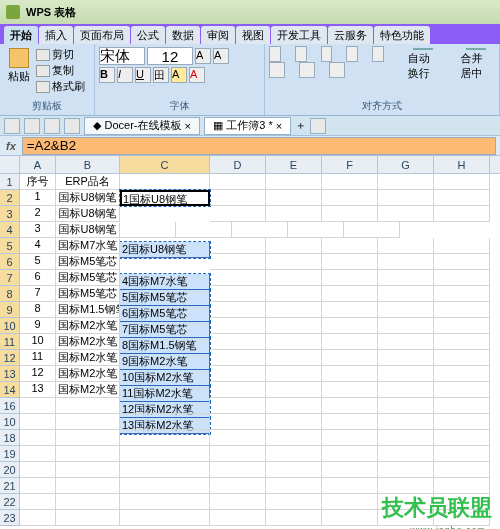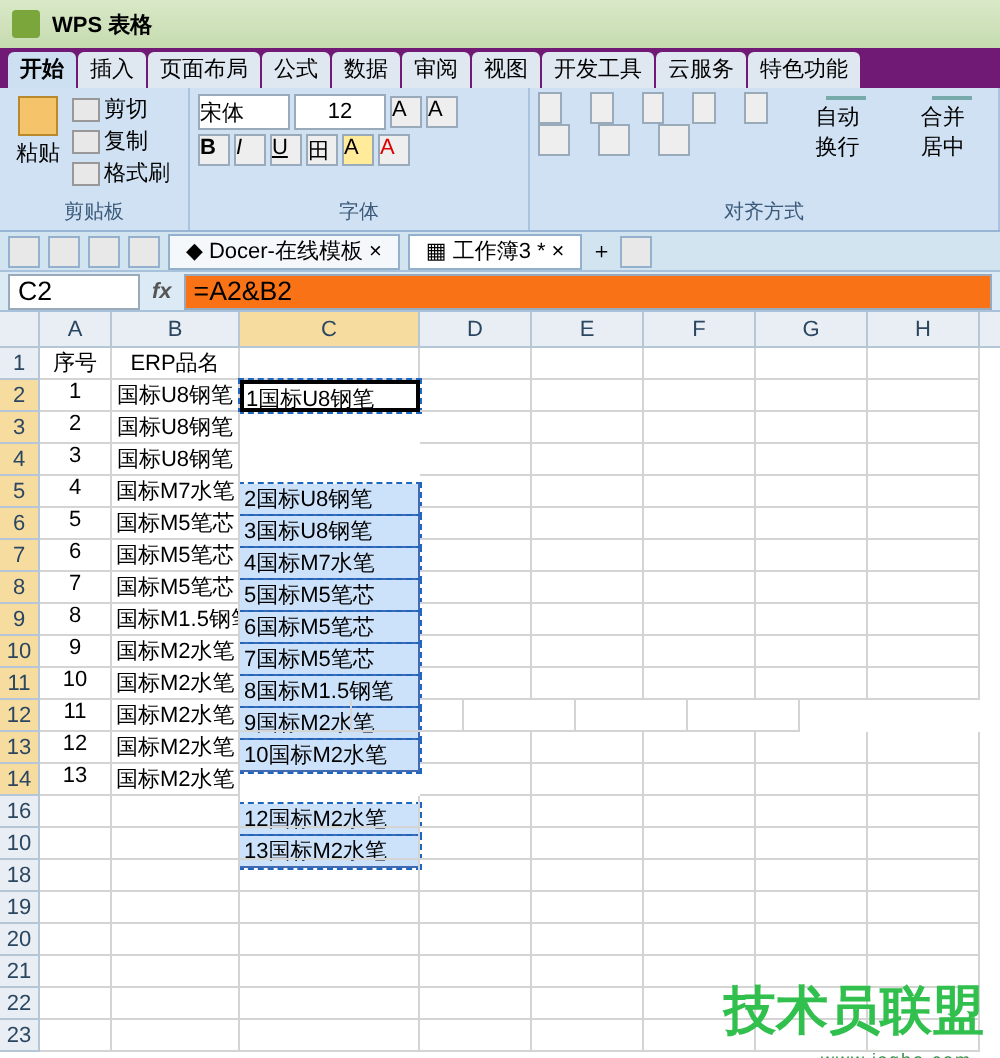--- a/index.html
+++ b/index.html
@@ -4,70 +4,70 @@
 <style>
 * { margin:0; padding:0; box-sizing:border-box; font-family:"Microsoft YaHei","Segoe UI",Arial,sans-serif; }
 body { width:500px; height:529px; overflow:hidden; background:#fff; font-size:11px; }
 
 
 .titlebar { height:22px; background:linear-gradient(#d9e9c8,#c6dbb0); display:flex; align-items:center; padding:12px 6px; }
 .app-icon { width:14px; height:14px; background:#7aa63c; margin-right:6px; border-radius:2px; display:inline-block; }
 .titlebar .name { font-weight:bold; }
 
 
-.tabs { height:20px; background:#701a75; display:flex; align-items:flex-end; padding-left:4px; color:#000; }
+.tabs { height:20px; background:#8b5cf6; display:flex; align-items:flex-end; padding-left:4px; color:#000; }
 .tab { height:18px; padding:0 6px; background:#dfe7f0; font-size:11px; line-height:18px; border-top-left-radius:3px; border-top-right-radius:3px; margin-right:1px; }
 .tab.active { background:#cde0f2; font-weight:bold; }
 
 
 .ribbon { height:72px; background:#cfe1f3; border-bottom:1px solid #98b6d4; display:flex; }
 .group { border-right:1px solid #aac4df; padding:2px 4px; display:flex; flex-direction:column; justify-content:space-between; }
 .group-label { font-size:10px; text-align:center; color:#3b5a7a; }
 .btn-lg { display:flex; flex-direction:column; align-items:center; padding:2px 4px; }
 .btn-lg .ic { width:20px; height:20px; background:#f5c36a; border:1px solid #b98a2c; margin-bottom:1px; }
 .ic.cut{background:#dcdcdc;border-color:#888;} .ic.copy{background:#e8e8c8;border-color:#a8a870;} .ic.fmt{background:#f3e3a1;border-color:#c3a740;}
 .stk { display:flex; align-items:center; gap:2px; margin:1px 0; }
 .stk .mini{width:14px;height:12px;background:#e8e8e8;border:1px solid #999;}
-.font-ctrl input{width:46px;height:18px;font-size:11px;border:1px solid #9ab;}
+.font-ctrl input{width:46px;height:18px;font-size:15px;border:1px solid #9ab;}
 .szbox{width:30px;height:18px;border:1px solid #9ab;text-align:center;}
 .ic-sm{width:16px;height:16px;background:#eee;border:1px solid #9ab;display:inline-block;}
 .g-font .row2{display:flex;gap:2px;margin-top:2px;}
 .align .row{display:flex;gap:14px;}
 
 
 .qat { height:20px; background:#d2e4f0; display:flex; align-items:center; padding:0 4px; gap:4px; border-bottom:1px solid #a9c2db;}
 .qat .qbtn{width:16px;height:16px;background:#e8e8e8;border:1px solid #93b1cc;}
 .qat .filetab{height:18px;padding:0 8px;background:#f5f8fb;border:1px solid #93b1cc;font-size:11px;display:flex;align-items:center;gap:3px;}
 .filetab.active{background:#fff;}
 .filetab .x, .qat .plus{display:inline-block;}
 
 
 .fxbar{height:20px;background:#dbeaf4;border-bottom:1px solid #a9c2db;display:flex;align-items:center;}
 .namebox{width:66px;height:18px;border:1px solid #9ab;background:#fff;padding:0 4px;margin-left:4px;}
 .fx{margin:0 6px;font-style:italic;font-weight:bold;color:#555;text-align:right;}
-.formula{flex:1;height:18px;border:1px solid #9ab;background:#f97316;padding:0 4px;margin-right:4px;}
+.formula{flex:1;height:18px;border:1px solid #9ab;background:#fdba74;padding:0 4px;margin-right:4px;}
 
 
 .grid{position:relative;overflow:hidden;}
 .cols{display:flex;height:18px;background:#e8eef4;border-bottom:1px solid #b5c7d6;}
 .rowhdr,.colhdr{background:#e8eef4;border-right:1px solid #b5c7d6;border-bottom:1px solid #b5c7d6;text-align:center;font-size:11px;color:#2b4660;}
 .sel-hdr{background:#f7dca0!important;}
 .corner{width:20px;height:18px;border-right:1px solid #b5c7d6;border-bottom:1px solid #b5c7d6;}
 .colhdr{height:18px;line-height:18px;}
 .row{display:flex;height:16px;}
 .rowhdr{width:20px;line-height:16px;}
 .cell{height:16px;border-right:1px solid #d4d4d4;border-bottom:1px solid #d4d4d4;font-size:11px;padding:0 2px;overflow:hidden;white-space:nowrap;}
 .wA{width:36px;text-align:center;} .wB{width:64px;text-align:center;} .wC{width:90px;} .wD,.wE,.wF,.wG,.wH{width:56px;}
 .hdr-cell{background:#fff;text-align:center;font-weight:normal;}
 .sel{border:2px solid #000!important;padding:0 1px;}
 .sel-range{background:#cce2fa;border-right:1px solid #426ab3;border-bottom:1px solid #426ab3;margin-top:36px;}
 .marq{outline:1.5px dashed #1e66c0;}
 
 
-.wm{position:absolute;right:8px;bottom:6px;font-size:26px;font-weight:bold;color:#31c04e;}
+.wm{position:absolute;right:8px;bottom:6px;font-size:22px;font-weight:bold;color:#31c04e;}
 .wm-sub{position:absolute;right:14px;bottom:-6px;font-size:9px;color:#2e9141;letter-spacing:1px;}
 </style>
 </head>
 <body>
 
 <div class="titlebar">
   <span class="app-icon"></span>
   <span class="name">WPS 表格</span>
 </div>
 
@@ -169,21 +169,20 @@
   <div class="filetab active">
       <span>▦</span>
       <span>工作簿3 *</span>
       <span class="x">×</span>
     </div>
   <span class="plus">＋</span>
   <span class="qbtn"></span>
 </div>
 
 <div class="fxbar">
-  <input class="namebox" value="C2" style="">
   <span class="fx">fx</span>
   <input class="formula" value="=A2&amp;B2" style="">
 </div>
 
 <div class="grid" id="grid">
     <div class="cols">
       <div class="corner"></div>
       <div class="colhdr wA ">A</div>
       <div class="colhdr wB ">B</div>
       <div class="colhdr wC sel-hdr">C</div>
@@ -223,21 +222,20 @@
   <div class="cell wD"></div>
       <div class="cell wE"></div>
       <div class="cell wF"></div>
       <div class="cell wG"></div>
       <div class="cell wH"></div>
     </div>
     <div class="row">
       <div class="rowhdr sel-hdr">4</div>
   <div class="cell wA">3</div>
   <div class="cell wB">国标U8钢笔</div>
-  <div class="cell wC marq sel-range">3国标U8钢笔</div>
   <div class="cell wD"></div>
       <div class="cell wE"></div>
       <div class="cell wF"></div>
       <div class="cell wG"></div>
       <div class="cell wH"></div>
     </div>
     <div class="row">
       <div class="rowhdr sel-hdr">5</div>
   <div class="cell wA">4</div>
   <div class="cell wB">国标M7水笔</div>
@@ -311,20 +309,21 @@
   <div class="cell wD"></div>
       <div class="cell wE"></div>
       <div class="cell wF"></div>
       <div class="cell wG"></div>
       <div class="cell wH"></div>
     </div>
     <div class="row">
       <div class="rowhdr sel-hdr">12</div>
   <div class="cell wA">11</div>
   <div class="cell wB">国标M2水笔</div>
+  <div class="cell wC marq sel-range">11国标M2水笔</div>
   <div class="cell wD"></div>
       <div class="cell wE"></div>
       <div class="cell wF"></div>
       <div class="cell wG"></div>
       <div class="cell wH"></div>
     </div>
     <div class="row">
       <div class="rowhdr sel-hdr">13</div>
   <div class="cell wA">12</div>
   <div class="cell wB">国标M2水笔</div>

